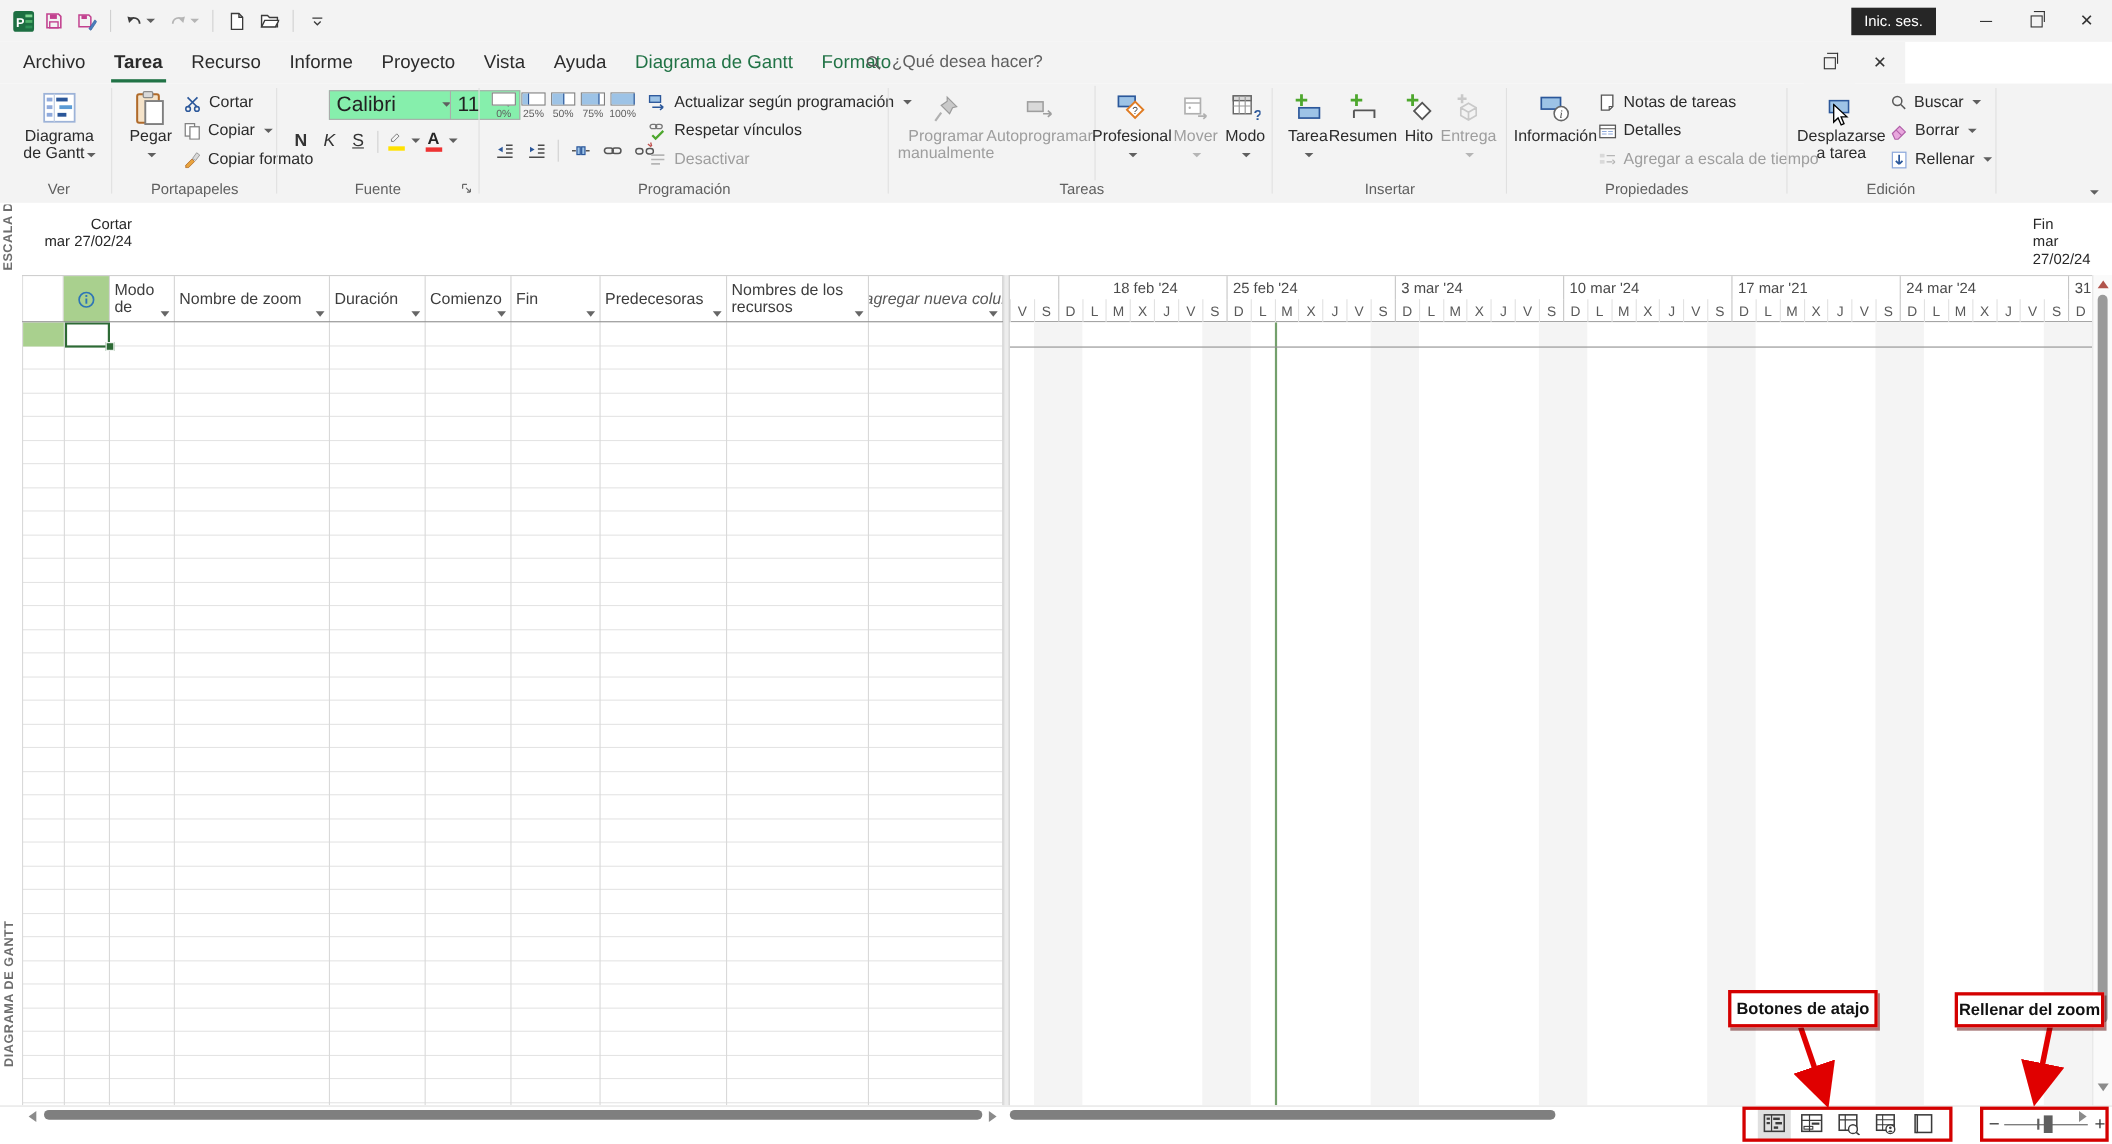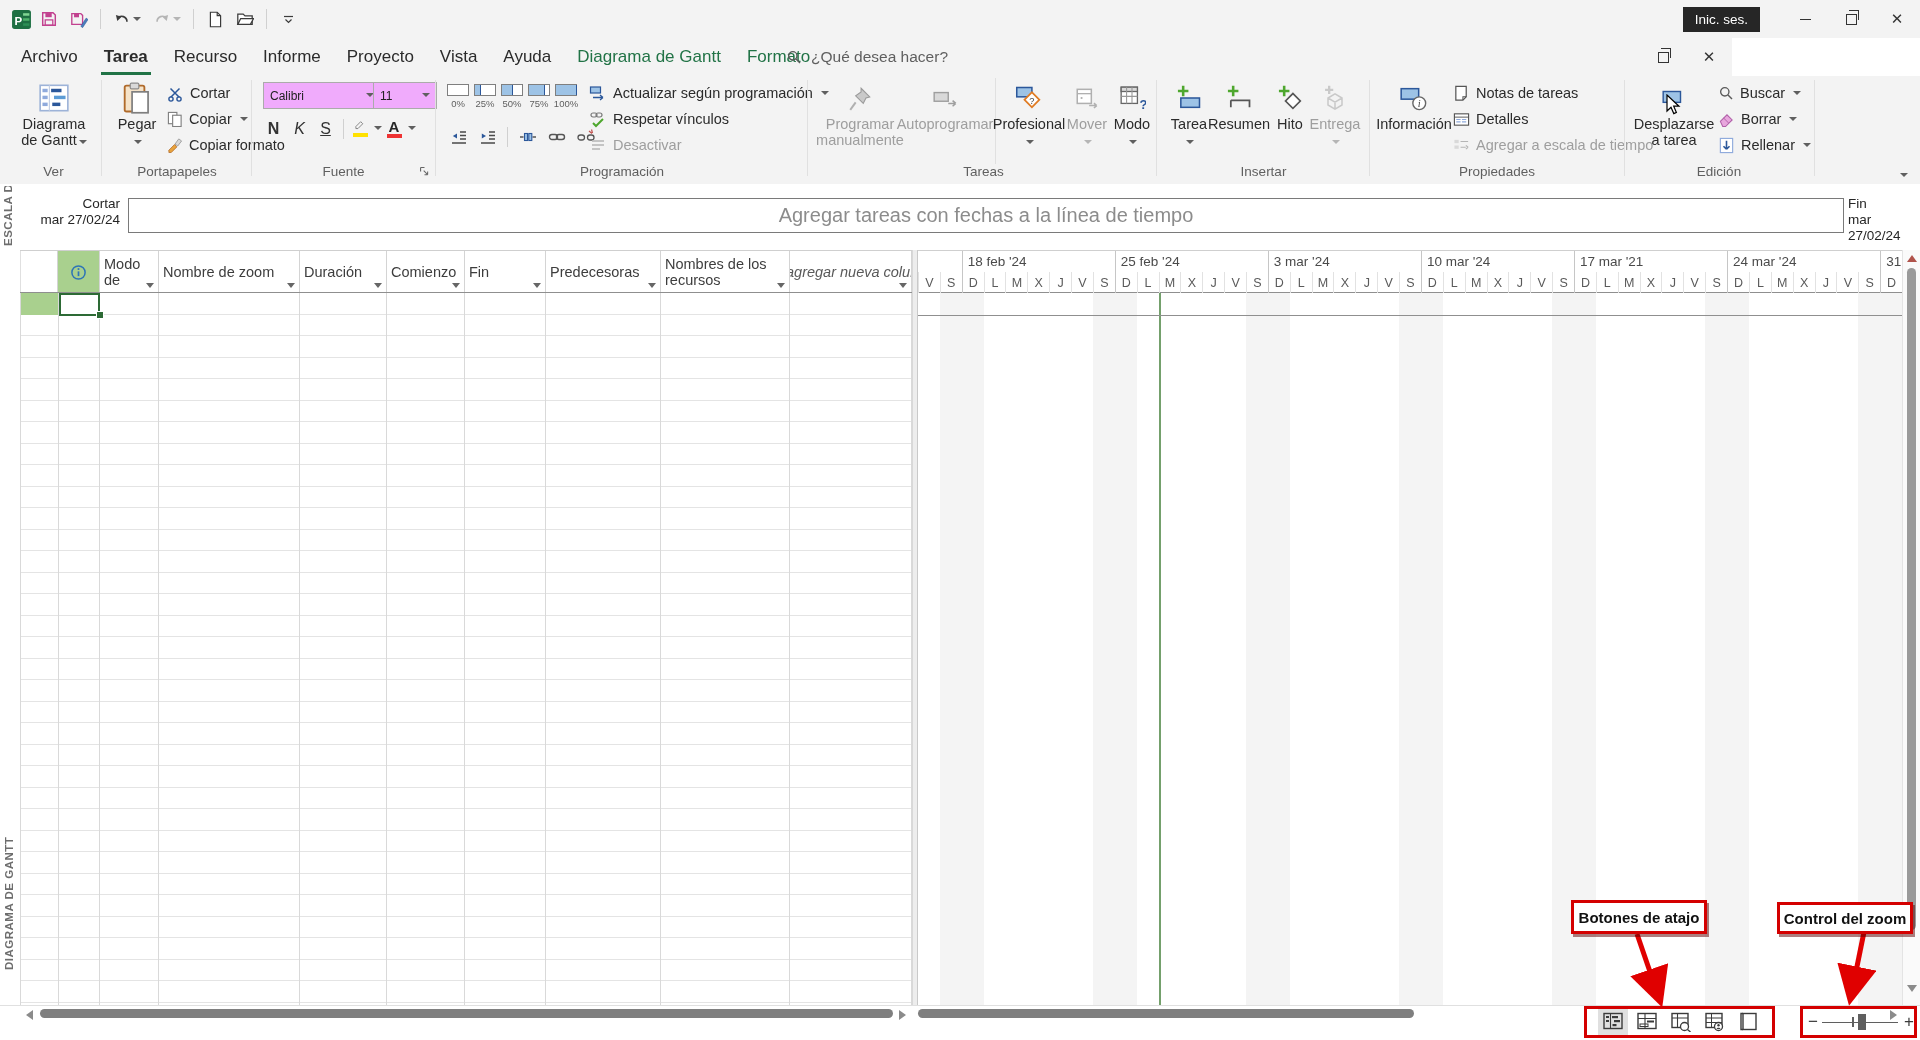--- a/index.html
+++ b/index.html
@@ -38,21 +38,21 @@
   .rg-sep{position:absolute;top:4px;height:96px;width:1px;background:#e0e0e0;}
   .bigbtn{position:absolute;top:2px;height:82px;display:flex;flex-direction:column;align-items:center;justify-content:flex-start;border-radius:3px;}
   .bigbtn .bicon{height:36px;display:flex;align-items:center;justify-content:center;margin-top:2px;}
   .bb-label{font-size:14.5px;line-height:16px;text-align:center;color:#2b2b2b;}
   .sbtn{display:flex;align-items:center;gap:6px;height:26px;font-size:14.5px;color:#2b2b2b;white-space:nowrap;}
   .stack{position:absolute;top:4px;display:flex;flex-direction:column;gap:0;}
   .dis, .dis .bb-label, .dis.sbtn{color:#9e9e9e !important;}
   .caret{display:inline-block;width:8px;height:5px;margin-left:2px;}
   .caret::before{content:"";display:block;margin:0 auto;width:0;height:0;border-left:4px solid transparent;border-right:4px solid transparent;border-top:4.5px solid #5f5f5f;}
   .dis .caret::before{border-top-color:#b5b5b5;}
-  .rsel{height:25px;background:#f0abfc;border:1px solid #ababab;display:flex;align-items:center;font-size:12px;padding:0 6px;justify-content:space-between;color:#222;}
+  .rsel{height:25px;background:#86efac;border:1px solid #ababab;display:flex;align-items:center;font-size:19px;padding:0 6px;justify-content:space-between;color:#222;margin-left:36px;}
   .fbtn{width:25px;height:25px;display:inline-flex;align-items:center;justify-content:center;font-size:16px;color:#333;}
   .pctbtn{width:26px;height:36px;display:flex;flex-direction:column;align-items:center;gap:3px;}
   .pctrect{width:20px;height:10px;border:1px solid #7f7f7f;background:#fff;position:relative;}
   .pctrect div{position:absolute;left:0;top:0;bottom:0;background:#9dc3e6;border-right:1px solid #2b579a;}
   .pctlabel{font-size:9.5px;color:#5f5f5f;line-height:9px;}
   .icbtn{width:27px;height:26px;display:inline-flex;align-items:center;justify-content:center;}
   #chevron-collapse{position:absolute;right:12px;bottom:6px;}
   .fc-a{font-size:15px;font-weight:700;color:#262626;line-height:13px;}
   .fc-bar{width:15px;height:4px;margin-top:1px;}
   
@@ -643,23 +643,20 @@
 
     <span id="chevron-collapse" class="caret"></span>
   </div>
 
   <div id="timelineband">
     <div class="vlabel" style="left:2px;top:2px;height:60px">ESCALA DE T</div>
     <div id="tl-start">
       <div>Cortar</div>
       <div>mar 27/02/24</div>
     </div>
-    <div id="tl-box">
-      <span>Agregar tareas con fechas a la línea de tiempo</span>
-    </div>
     <div id="tl-end">
       <div>Fin</div>
       <div>mar 27/02/24</div>
     </div>
   </div>
 
   <div id="main">
     <div class="vlabel" style="left:3px;top:540px;height:180px">DIAGRAMA DE GANTT</div>
 
     <div id="rowhdr-hdr"></div>
@@ -753,21 +750,21 @@
         <div class="vline" style="left: 891px;"></div>
         <div style="position: absolute; left: 1px; top: 0px; width: 37px; height: 21.5px; background: rgb(169, 208, 142);"></div>
         <div style="position: absolute; left: 39px; top: 0px; width: 41px; height: 22.5px; border: 2px solid rgb(45, 106, 53); box-sizing: border-box; background: rgb(255, 255, 255);"></div>
         <div style="position: absolute; left: 76px; top: 17.5px; width: 6px; height: 6px; background: rgb(45, 106, 53); border: 1px solid rgb(255, 255, 255);"></div>
       </div>
     <div id="hdr-bottomline"></div>
 
     <div id="splitterband"></div>
 
     <div id="gantthdr">
-        <div class="wcell" style="left: 43.7334px; width: 153.067px;">18 feb '24</div>
+        <div class="wcell" style="left: 43.7334px; width: 153.067px; text-align: center;">18 feb '24</div>
         <div class="wcell" style="left: 196.8px; width: 153.067px;">25 feb '24</div>
         <div class="wcell" style="left: 349.867px; width: 153.067px;">3 mar '24</div>
         <div class="wcell" style="left: 502.934px; width: 153.067px;">10 mar '24</div>
         <div class="wcell" style="left: 656.001px; width: 153.067px;">17 mar '21</div>
         <div class="wcell" style="left: 809.068px; width: 153.067px;">24 mar '24</div>
         <div class="wcell" style="left: 962.135px; width: 21.8667px;">31</div>
         <div class="dcell" style="left: 0px; width: 21.8667px;">V</div>
         <div class="dcell" style="left: 21.8667px; width: 21.8667px;">S</div>
         <div class="dcell wkstart" style="left: 43.7334px; width: 21.8667px;">D</div>
         <div class="dcell" style="left: 65.6001px; width: 21.8667px;">L</div>
@@ -896,21 +893,21 @@
     </div>
   <div id="zoomctl">
     <span class="zoomsign" style="left:2px">−</span>
     <div id="zoomtrack"></div>
     <div id="zoomtick"></div>
     <div id="zoomthumb"></div>
     <span class="zoomsign" style="left:98px">+</span>
   </div>
 
   <div class="callout" style="left:1571px;top:900px;width:130px;height:28px">Botones de atajo</div>
-  <div class="callout" style="left:1777px;top:902px;width:130px;height:26px">Control del zoom</div>
+  <div class="callout" style="left:1777px;top:902px;width:130px;height:26px">Rellenar del zoom</div>
   <svg id="annarrows" viewBox="0 0 400 100">
     <defs>
       <marker id="ah" markerWidth="9" markerHeight="8" refX="6" refY="4" orient="auto">
         <path d="M0,0 L8,4 L0,8 Z" fill="#e00000"></path>
       </marker>
     </defs>
     <line x1="97" y1="14" x2="119" y2="78" stroke="#e00000" stroke-width="5" marker-end="url(#ah)"></line>
     <line x1="324" y1="12" x2="311" y2="76" stroke="#e00000" stroke-width="5" marker-end="url(#ah)"></line>
   </svg>
   <div class="annrect" style="left:1584px;top:1006px;width:191px;height:32px"></div>

